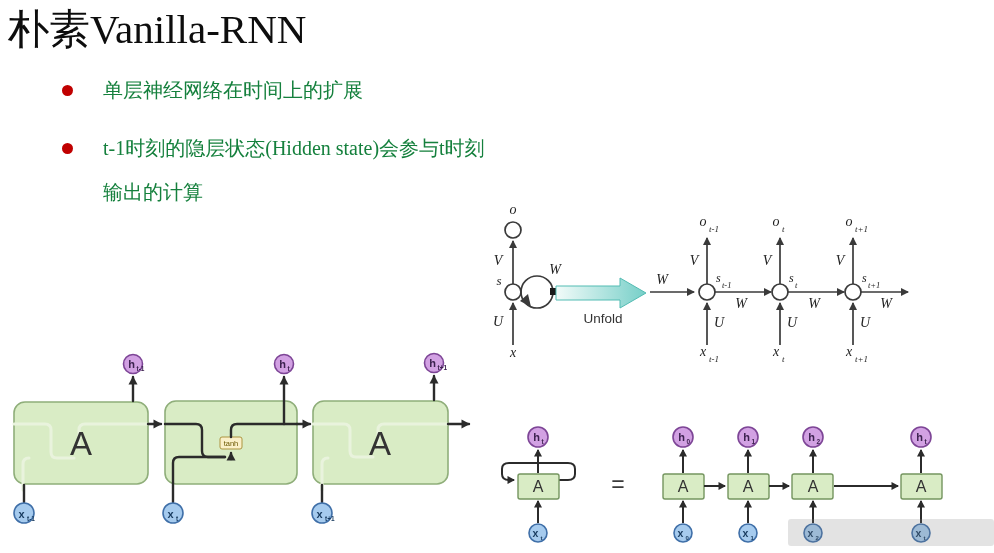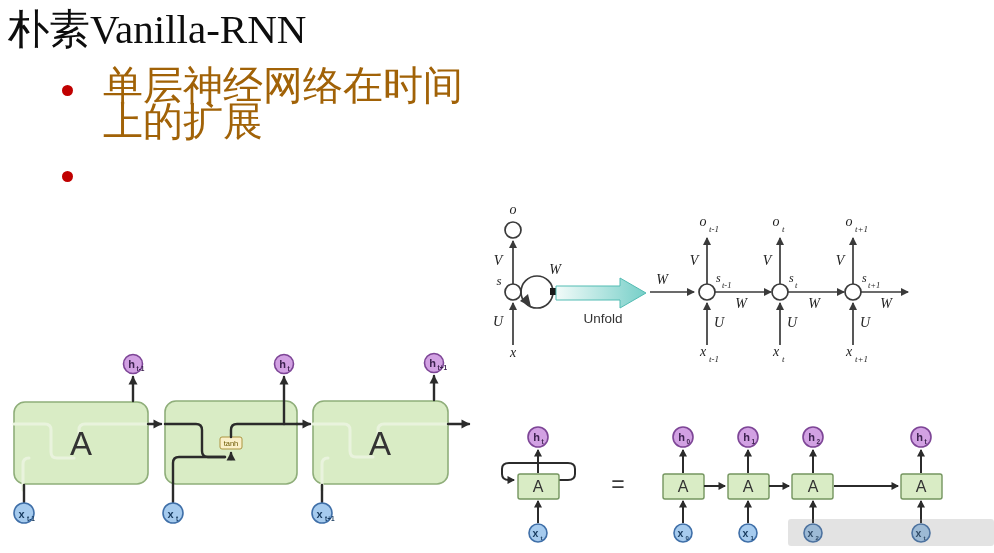--- a/index.html
+++ b/index.html
@@ -14,21 +14,21 @@
   .bullets{
     position:absolute; left:60px; top:68px; width:430px; margin:0; padding:0;
     list-style:none;
   }
   .bullets li{ position:relative; padding-left:43px; margin-bottom:14px; }
   .bullets .dot{
     position:absolute; left:2px; top:17px; width:11px; height:11px;
     border-radius:50%; background:#c00000;
   }
   .bullets .btext{
-    display:block; font-size:40px; line-height:36px; color:#a16207;
+    display:block; font-size:20px; line-height:44px; color:#15803d;
   }
   svg{ position:absolute; overflow:visible; }
   #unfold-svg{ left:480px; top:195px; }
   #chain-svg{ left:0px; top:340px; }
   #rolled-svg{ left:480px; top:400px; }
   .it{ font-family:"Liberation Serif","DejaVu Serif",serif; font-style:italic; fill:#222; }
   .sans{ font-family:"Liberation Sans","DejaVu Sans",sans-serif; }
   .thin{ stroke:#3a3a3a; stroke-width:1.7; fill:none; }
   .wire{ stroke:#2b2b2b; stroke-width:2.4; fill:none; stroke-linecap:round; stroke-linejoin:round; }
   .wire2{ stroke:#2b2b2b; stroke-width:2; fill:none; stroke-linejoin:round; }
@@ -52,20 +52,21 @@
 
   <div class="slide-title">朴素Vanilla-RNN</div>
 
   <ul class="bullets">
     <li>
       <span class="dot"></span>
       <span class="btext">单层神经网络在时间上的扩展</span>
     </li>
     <li>
       <span class="dot"></span>
+      <span class="btext">t-1时刻的隐层状态(Hidden state)会参与t时刻输出的计算</span>
     </li>
   </ul>
 
   <svg id="unfold-svg" width="445" height="180" viewBox="0 0 445 180">
     <defs>
       <marker id="ahU" markerUnits="userSpaceOnUse" markerWidth="9" markerHeight="9" refX="7.5" refY="4.5" orient="auto-start-reverse">
         <path d="M0.5,0.5 L8.5,4.5 L0.5,8.5 Z" fill="#3a3a3a"></path>
       </marker>
       <linearGradient id="tg" x1="0" y1="0" x2="1" y2="0">
         <stop offset="0" stop-color="#f2fbf9"></stop>

